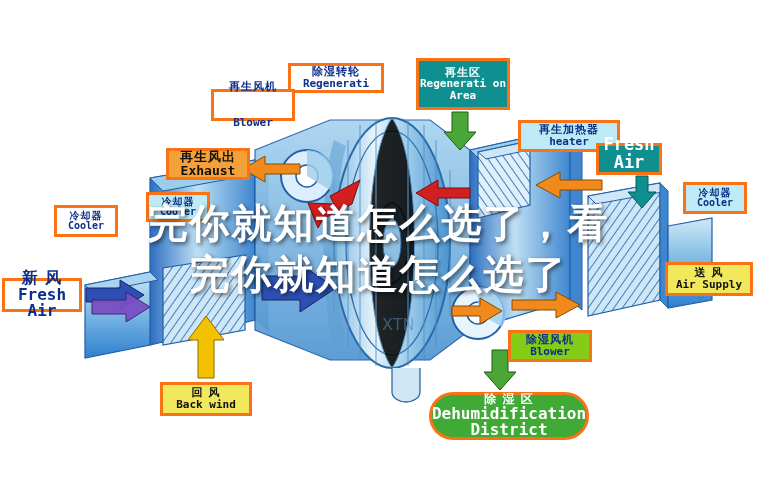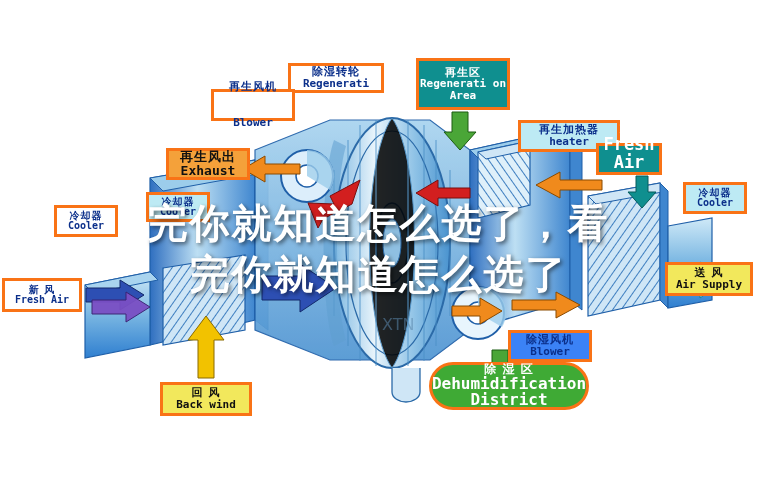--- a/index.html
+++ b/index.html
@@ -198,36 +198,36 @@
   <div class="lbl" style="left:683px;top:182px;width:64px;height:32px;background:#bdeaf4;color:#0b2f8a;font-size:10px;">
     <span class="cn">冷却器</span>
     <span class="en">Cooler</span>
   </div>
 
   <div class="lbl" style="left:54px;top:205px;width:64px;height:32px;background:#ffffff;color:#0b2f8a;font-size:10px;">
     <span class="cn">冷却器</span>
     <span class="en">Cooler</span>
   </div>
 
-  <div class="lbl" style="left:2px;top:278px;width:80px;height:34px;background:#ffffff;color:#0b2f8a;font-size:10px;">
+  <div class="lbl" style="left:2px;top:278px;width:80px;height:34px;background:#ffffff;color:#0b2f8a;font-size:16px;">
     <span class="cn">新 风</span>
     <span class="en">Fresh Air</span>
   </div>
 
   <div class="lbl" style="left:665px;top:262px;width:88px;height:34px;background:#f2e85c;color:#111111;font-size:11px;">
     <span class="cn">送 风</span>
     <span class="en">Air Supply</span>
   </div>
 
-  <div class="lbl" style="left:508px;top:330px;width:84px;height:32px;background:#3b82f6;color:#0b2f8a;font-size:11px;">
+  <div class="lbl" style="left:508px;top:330px;width:84px;height:32px;background:#84cc16;color:#0b2f8a;font-size:11px;">
     <span class="cn">除湿风机</span>
     <span class="en">Blower</span>
   </div>
 
-  <div class="lbl" style="left:429px;top:362px;width:160px;height:48px;background:#3faa35;color:#ffffff;font-size:12px;border-radius:24px;">
+  <div class="lbl" style="left:429px;top:392px;width:160px;height:48px;background:#3faa35;color:#ffffff;font-size:12px;border-radius:24px;">
     <span class="cn">除 湿 区</span>
     <span class="en" style="font-size:16px;">Dehumidification District</span>
   </div>
 
   <div class="lbl" style="left:160px;top:382px;width:92px;height:34px;background:#f2e85c;color:#111111;font-size:11px;">
     <span class="cn">回 风</span>
     <span class="en">Back wind</span>
   </div>
 
   <div id="overlay-title">

